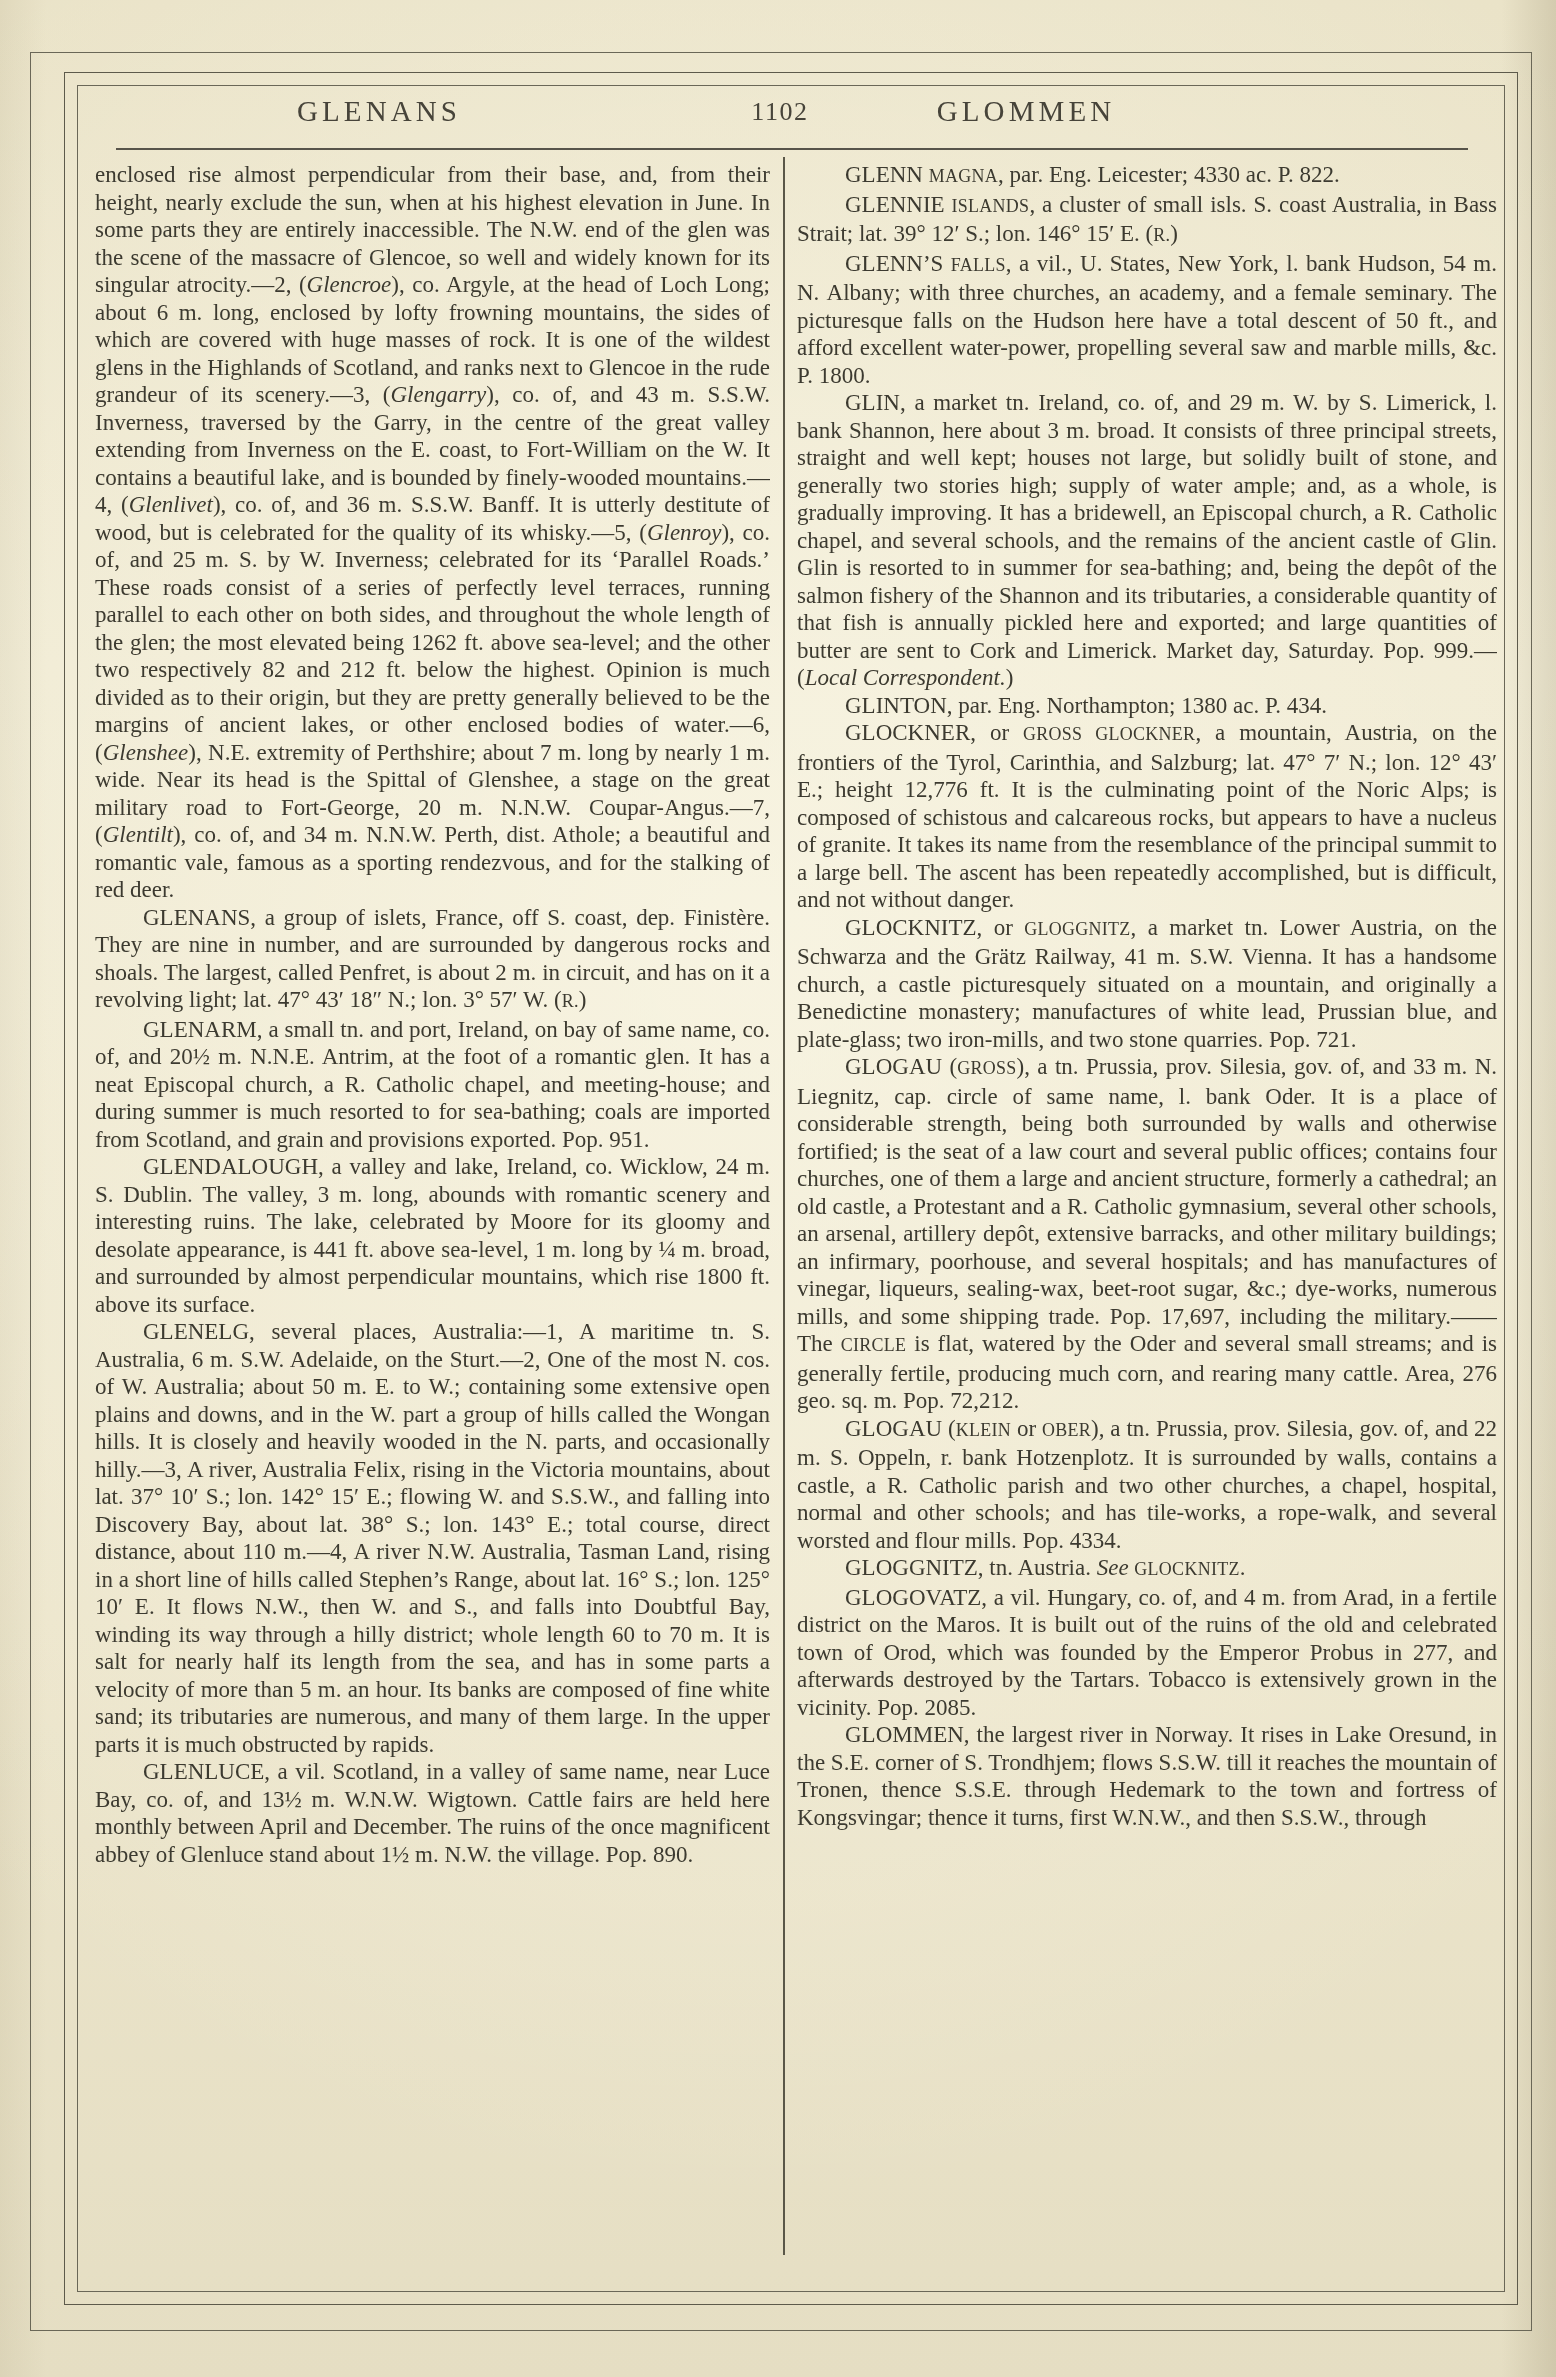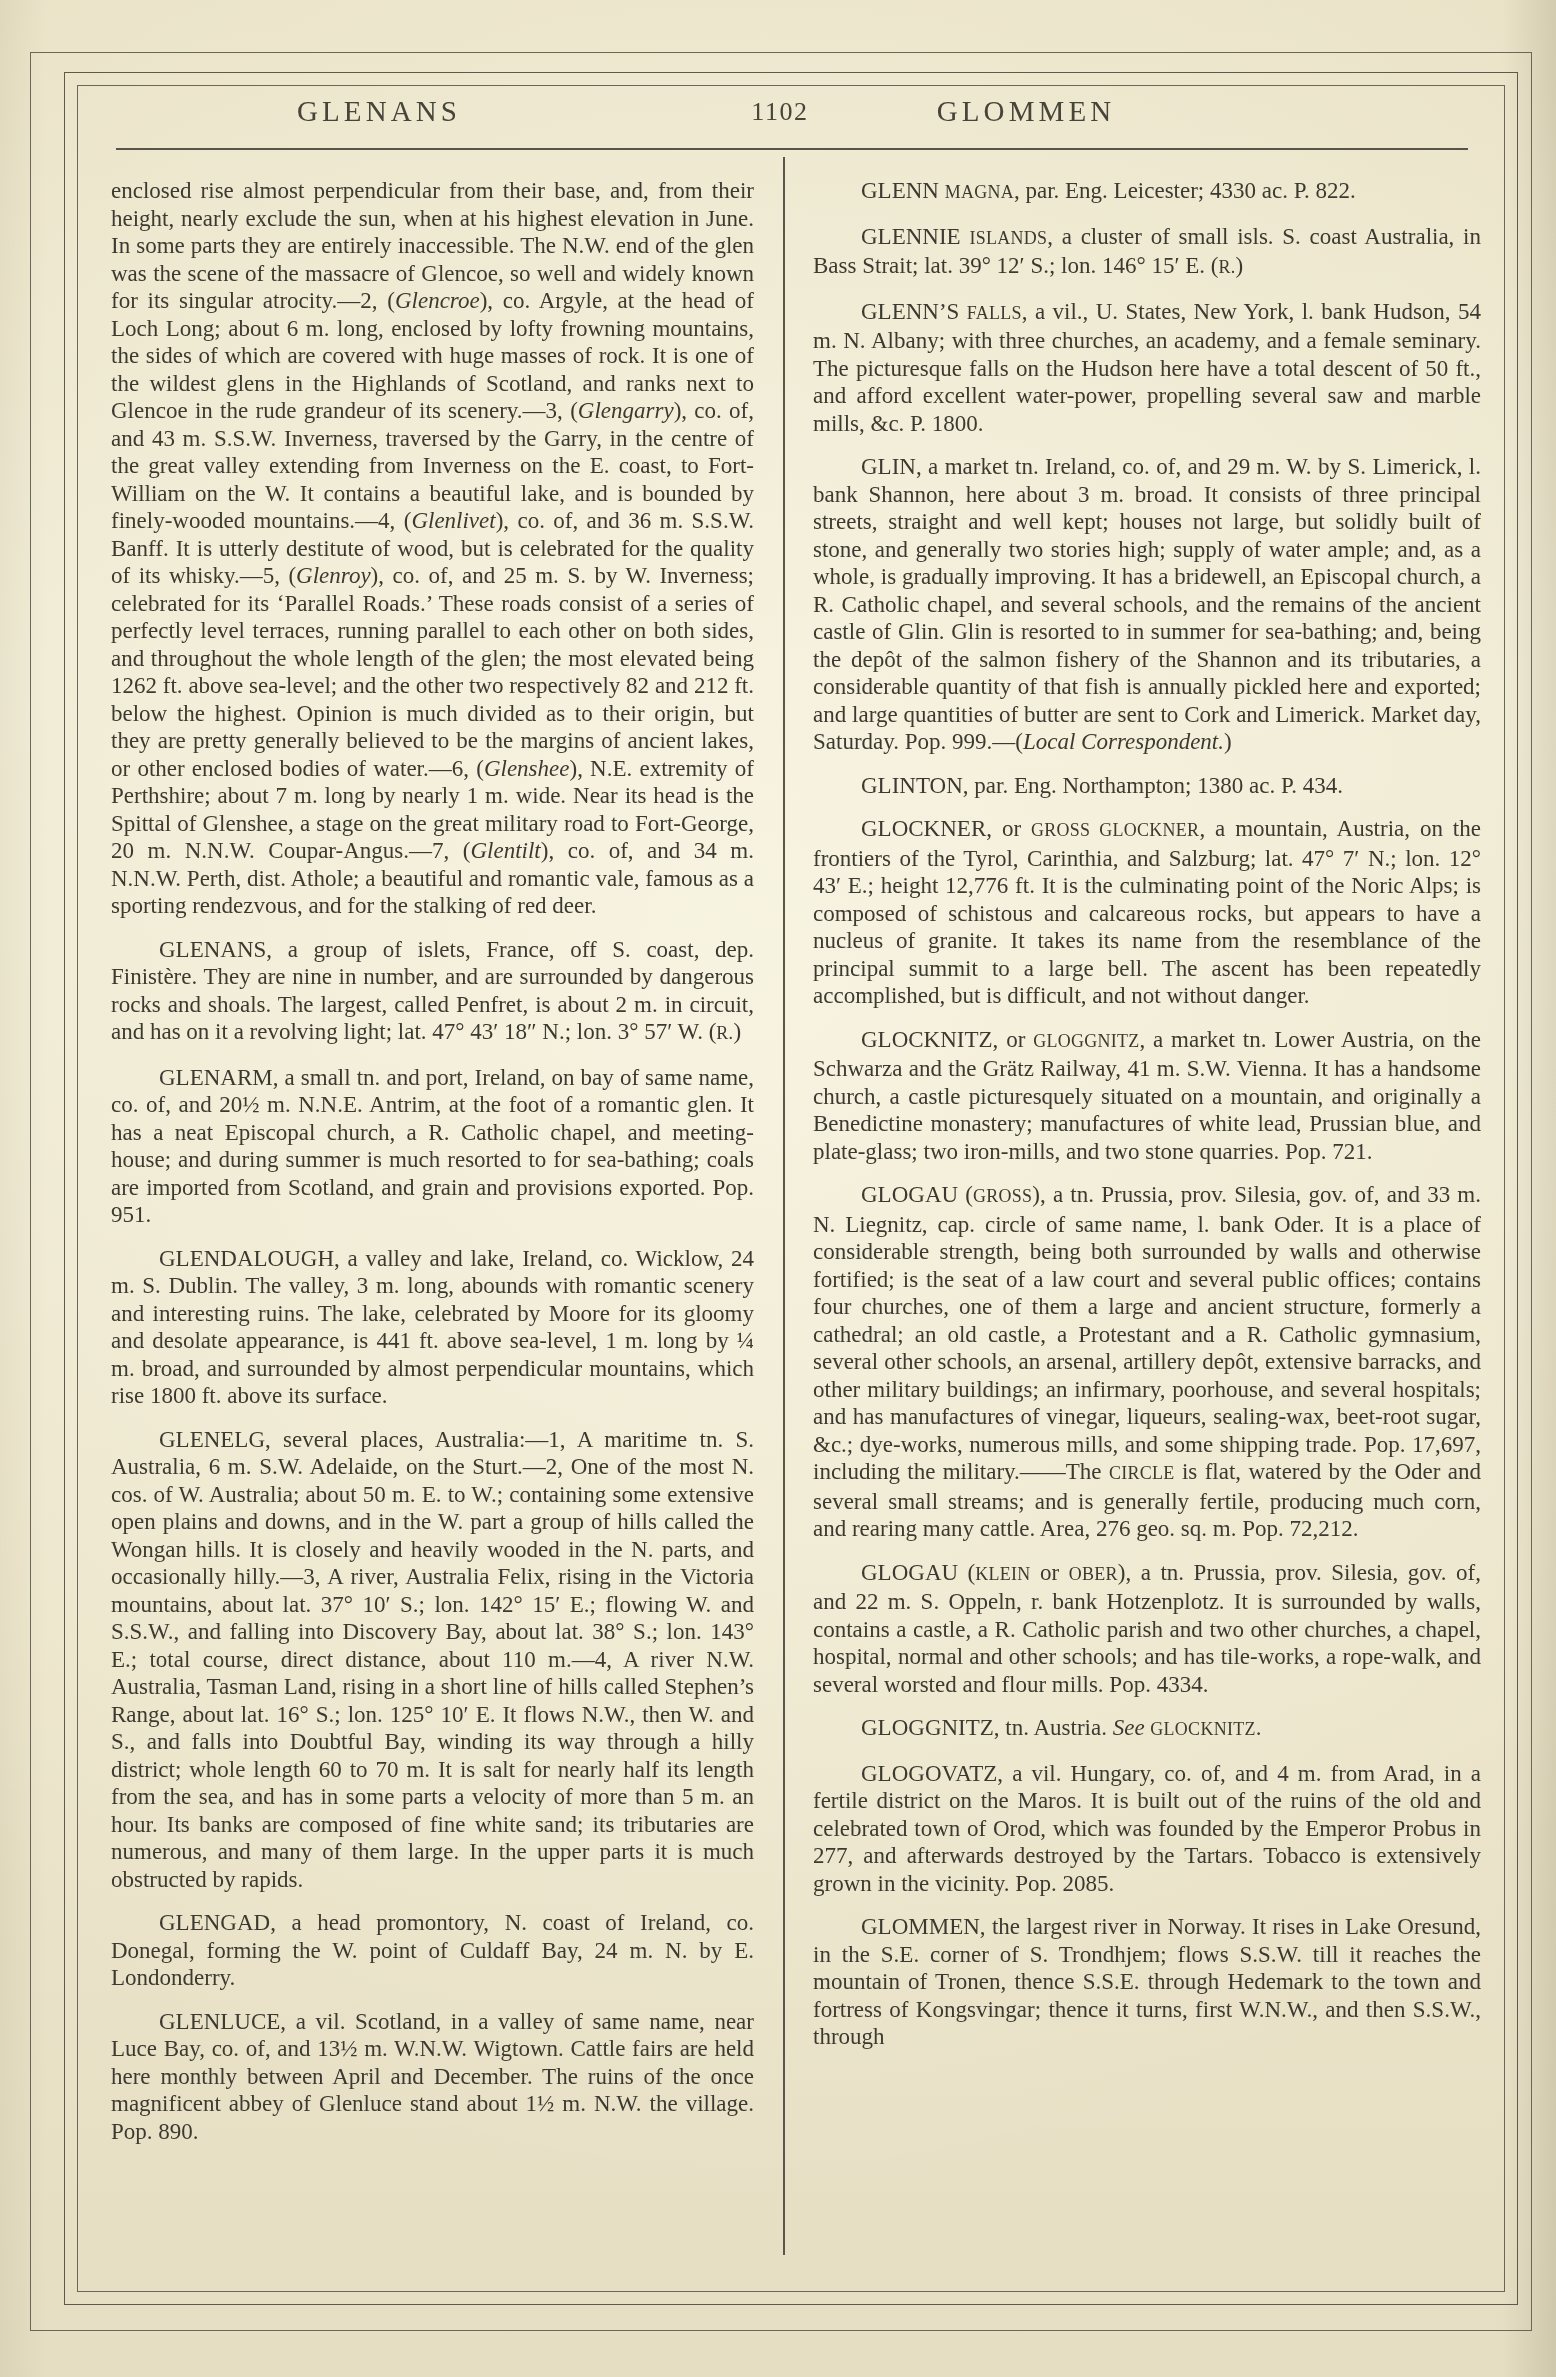--- a/index.html
+++ b/index.html
@@ -30,21 +30,21 @@
   }
   .header-rule{position:absolute;top:148px;left:116px;width:1352px;height:1.6px;background:#57544a;}
   .col{
     position:absolute;top:161px;
     font-size:23px;line-height:27.5px;color:#3c3a30;
     text-align:justify;overflow:hidden;height:2110px;
   }
   .col-left{left:95px;width:675px;}
   .col-right{left:797px;width:700px;}
   .col-divider{position:absolute;left:783px;top:157px;width:1.6px;height:2098px;background:#5a5748;}
-  .entry{margin:16px;text-indent:0;}
+  .entry{margin:0;text-indent:0;}
   .entry.ind{text-indent:48px;}
   .it{font-style:italic;}
   .sc{text-transform:uppercase;font-size:0.78em;letter-spacing:0.3px;}
 </style>
 </head>
 <body>
 
 <div class="page">
 
   <div class="frame thin" style="left:29.5px;top:52px;width:1500px;height:2277px;"></div>
@@ -61,21 +61,20 @@
   <div class="header-rule"></div>
 
   <div class="col-divider"></div>
 
   <div class="col col-left">
       <p class="entry"><span>enclosed rise almost perpendicular from their base, and, from their height, nearly exclude the sun, when at his highest elevation in June. In some parts they are entirely inaccessible. The N.W. end of the glen was the scene of the massacre of Glencoe, so well and widely known for its singular atrocity.—2, (</span><span class="it">Glencroe</span><span>), co. Argyle, at the head of Loch Long; about 6 m. long, enclosed by lofty frowning mountains, the sides of which are covered with huge masses of rock. It is one of the wildest glens in the Highlands of Scotland, and ranks next to Glencoe in the rude grandeur of its scenery.—3, (</span><span class="it">Glengarry</span><span>), co. of, and 43 m. S.S.W. Inverness, traversed by the Garry, in the centre of the great valley extending from Inverness on the E. coast, to Fort-William on the W. It contains a beautiful lake, and is bounded by finely-wooded mountains.—4, (</span><span class="it">Glenlivet</span><span>), co. of, and 36 m. S.S.W. Banff. It is utterly destitute of wood, but is celebrated for the quality of its whisky.—5, (</span><span class="it">Glenroy</span><span>), co. of, and 25 m. S. by W. Inverness; celebrated for its ‘Parallel Roads.’ These roads consist of a series of perfectly level terraces, running parallel to each other on both sides, and throughout the whole length of the glen; the most elevated being 1262 ft. above sea-level; and the other two respectively 82 and 212 ft. below the highest. Opinion is much divided as to their origin, but they are pretty generally believed to be the margins of ancient lakes, or other enclosed bodies of water.—6, (</span><span class="it">Glenshee</span><span>), N.E. extremity of Perthshire; about 7 m. long by nearly 1 m. wide. Near its head is the Spittal of Glenshee, a stage on the great military road to Fort-George, 20 m. N.N.W. Coupar-Angus.—7, (</span><span class="it">Glentilt</span><span>), co. of, and 34 m. N.N.W. Perth, dist. Athole; a beautiful and romantic vale, famous as a sporting rendezvous, and for the stalking of red deer.</span></p>
       <p class="entry ind"><span>GLENANS, a group of islets, France, off S. coast, dep. Finistère. They are nine in number, and are surrounded by dangerous rocks and shoals. The largest, called Penfret, is about 2 m. in circuit, and has on it a revolving light; lat. 47° 43′ 18″ N.; lon. 3° 57′ W. (</span><span class="sc">R.</span><span>)</span></p>
       <p class="entry ind"><span>GLENARM, a small tn. and port, Ireland, on bay of same name, co. of, and 20½ m. N.N.E. Antrim, at the foot of a romantic glen. It has a neat Episcopal church, a R. Catholic chapel, and meeting-house; and during summer is much resorted to for sea-bathing; coals are imported from Scotland, and grain and provisions exported. Pop. 951.</span></p>
       <p class="entry ind"><span>GLENDALOUGH, a valley and lake, Ireland, co. Wicklow, 24 m. S. Dublin. The valley, 3 m. long, abounds with romantic scenery and interesting ruins. The lake, celebrated by Moore for its gloomy and desolate appearance, is 441 ft. above sea-level, 1 m. long by ¼ m. broad, and surrounded by almost perpendicular mountains, which rise 1800 ft. above its surface.</span></p>
       <p class="entry ind"><span>GLENELG, several places, Australia:—1, A maritime tn. S. Australia, 6 m. S.W. Adelaide, on the Sturt.—2, One of the most N. cos. of W. Australia; about 50 m. E. to W.; containing some extensive open plains and downs, and in the W. part a group of hills called the Wongan hills. It is closely and heavily wooded in the N. parts, and occasionally hilly.—3, A river, Australia Felix, rising in the Victoria mountains, about lat. 37° 10′ S.; lon. 142° 15′ E.; flowing W. and S.S.W., and falling into Discovery Bay, about lat. 38° S.; lon. 143° E.; total course, direct distance, about 110 m.—4, A river N.W. Australia, Tasman Land, rising in a short line of hills called Stephen’s Range, about lat. 16° S.; lon. 125° 10′ E. It flows N.W., then W. and S., and falls into Doubtful Bay, winding its way through a hilly district; whole length 60 to 70 m. It is salt for nearly half its length from the sea, and has in some parts a velocity of more than 5 m. an hour. Its banks are composed of fine white sand; its tributaries are numerous, and many of them large. In the upper parts it is much obstructed by rapids.</span></p>
-      <p class="entry ind"><span>GLENGAD, a head promontory, N. coast of Ireland, co. Donegal, forming the W. point of Culdaff Bay, 24 m. N. by E. Londonderry.</span></p>
       <p class="entry ind"><span>GLENLUCE, a vil. Scotland, in a valley of same name, near Luce Bay, co. of, and 13½ m. W.N.W. Wigtown. Cattle fairs are held here monthly between April and December. The ruins of the once magnificent abbey of Glenluce stand about 1½ m. N.W. the village. Pop. 890.</span></p>
     </div>
   <div class="col col-right">
       <p class="entry ind"><span>GLENN </span><span class="sc">Magna</span><span>, par. Eng. Leicester; 4330 ac. P. 822.</span></p>
       <p class="entry ind"><span>GLENNIE </span><span class="sc">Islands</span><span>, a cluster of small isls. S. coast Australia, in Bass Strait; lat. 39° 12′ S.; lon. 146° 15′ E. (</span><span class="sc">R.</span><span>)</span></p>
       <p class="entry ind"><span>GLENN’S </span><span class="sc">Falls</span><span>, a vil., U. States, New York, l. bank Hudson, 54 m. N. Albany; with three churches, an academy, and a female seminary. The picturesque falls on the Hudson here have a total descent of 50 ft., and afford excellent water-power, propelling several saw and marble mills, &amp;c. P. 1800.</span></p>
       <p class="entry ind"><span>GLIN, a market tn. Ireland, co. of, and 29 m. W. by S. Limerick, l. bank Shannon, here about 3 m. broad. It consists of three principal streets, straight and well kept; houses not large, but solidly built of stone, and generally two stories high; supply of water ample; and, as a whole, is gradually improving. It has a bridewell, an Episcopal church, a R. Catholic chapel, and several schools, and the remains of the ancient castle of Glin. Glin is resorted to in summer for sea-bathing; and, being the depôt of the salmon fishery of the Shannon and its tributaries, a considerable quantity of that fish is annually pickled here and exported; and large quantities of butter are sent to Cork and Limerick. Market day, Saturday. Pop. 999.—(</span><span class="it">Local Correspondent.</span><span>)</span></p>
       <p class="entry ind"><span>GLINTON, par. Eng. Northampton; 1380 ac. P. 434.</span></p>
       <p class="entry ind"><span>GLOCKNER, or </span><span class="sc">Gross Glockner</span><span>, a mountain, Austria, on the frontiers of the Tyrol, Carinthia, and Salzburg; lat. 47° 7′ N.; lon. 12° 43′ E.; height 12,776 ft. It is the culminating point of the Noric Alps; is composed of schistous and calcareous rocks, but appears to have a nucleus of granite. It takes its name from the resemblance of the principal summit to a large bell. The ascent has been repeatedly accomplished, but is difficult, and not without danger.</span></p>
       <p class="entry ind"><span>GLOCKNITZ, or </span><span class="sc">Gloggnitz</span><span>, a market tn. Lower Austria, on the Schwarza and the Grätz Railway, 41 m. S.W. Vienna. It has a handsome church, a castle picturesquely situated on a mountain, and originally a Benedictine monastery; manufactures of white lead, Prussian blue, and plate-glass; two iron-mills, and two stone quarries. Pop. 721.</span></p>

